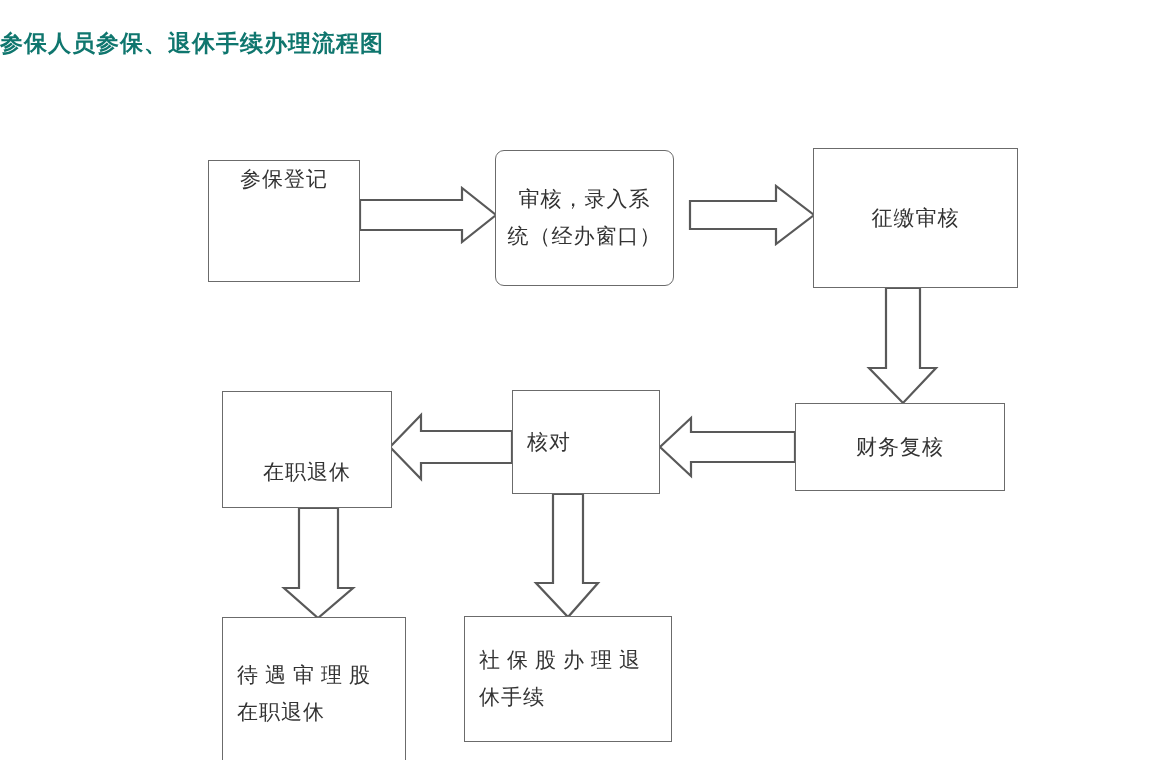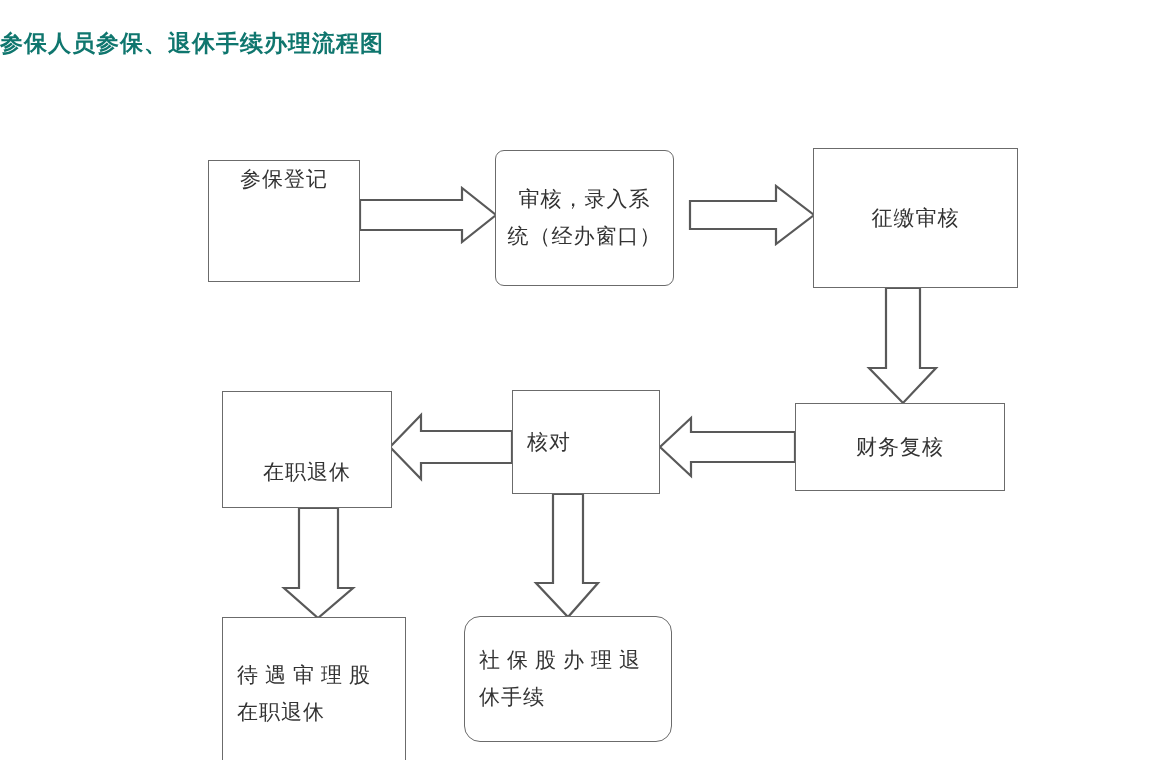--- a/index.html
+++ b/index.html
@@ -64,21 +64,21 @@
   #node-review     { left: 495px; top: 150px; width: 179px; height: 136px; border-radius: 9px; }
   #node-levy       { left: 813px; top: 148px; width: 205px; height: 140px; }
   #node-finance    { left: 795px; top: 403px; width: 210px; height: 88px; }
   #node-account    { left: 512px; top: 390px; width: 148px; height: 104px;
                      align-items: flex-start; padding-left: 14px; }
   #node-retire     { left: 222px; top: 391px; width: 170px; height: 117px;
                      justify-content: flex-end; padding-bottom: 16px; }
   #node-benefit    { left: 222px; top: 617px; width: 184px; height: 154px;
                      align-items: flex-start; padding-left: 14px; }
   #node-social     { left: 464px; top: 616px; width: 208px; height: 126px;
-                     align-items: flex-start; padding-left: 14px; border-radius: 16px; }
+                     align-items: flex-start; padding-left: 14px; }
   .wide-track { letter-spacing: 7px; }
   .node .line.norm { letter-spacing: 1px; }
 </style>
 </head>
 <body>
 
 <div id="canvas">
 
   <div class="title">参保人员参保、退休手续办理流程图</div>
 

